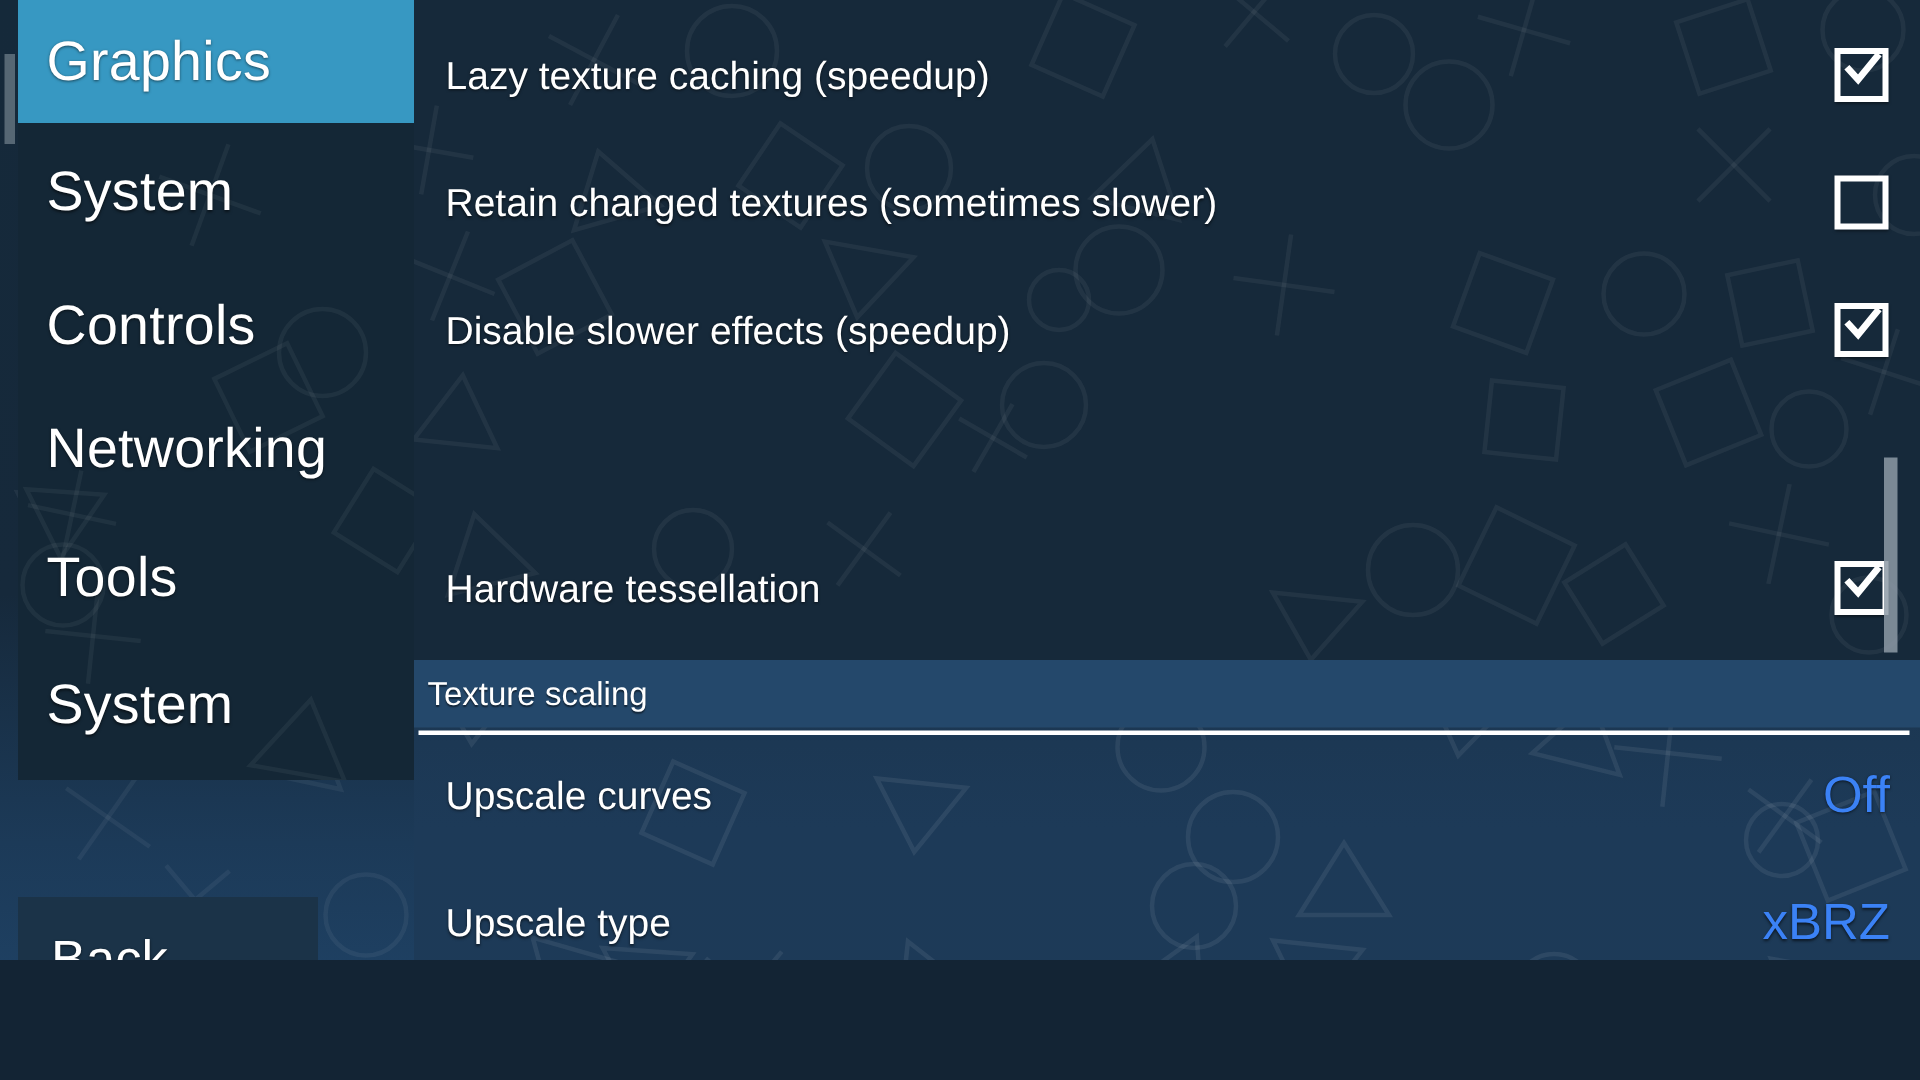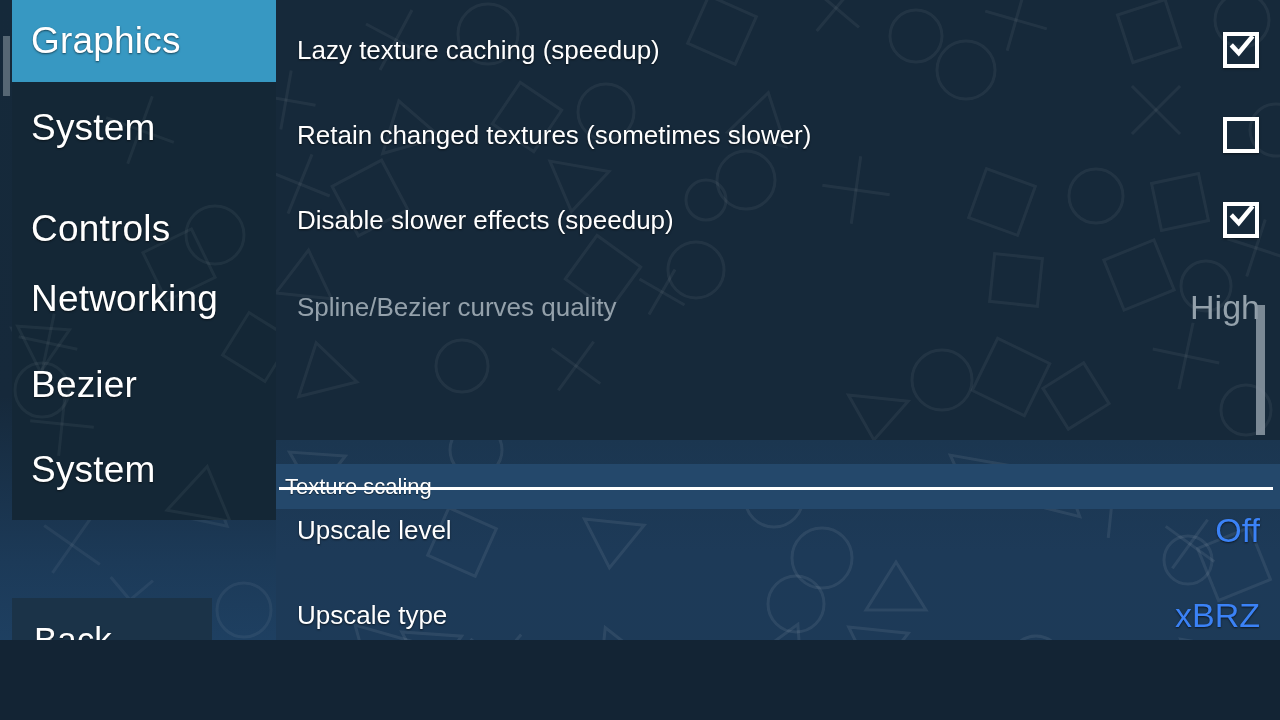--- a/index.html
+++ b/index.html
@@ -151,21 +151,20 @@
     left: 2px; top: -3px;
     width: 26px; height: 26px;
   }
 
   
   #section-header {
     position: absolute;
     left: 0; top: 440px;
     width: 1004px; height: 45px;
     background: #24486b;
-    margin-top: 24px;
   }
   #section-header-label {
     position: absolute;
     left: 9px; top: 50%;
     transform: translateY(-50%);
     color: #ffffff;
     font-size: 22px;
     text-shadow: 0 1px 1px rgba(0,0,0,0.5);
   }
   #section-header-rule {
@@ -260,28 +259,28 @@
 
     <div id="sidebar-scroll-track"></div>
     <div id="sidebar-scroll-thumb"></div>
 
     <div class="tab active" style="top:0px;">
         <span>Graphics</span>
       </div>
     <div class="tab" style="top:87px;">
         <span>System</span>
       </div>
-    <div class="tab" style="top:188px;">
+    <div class="tab" style="top:176px;">
         <span>Controls</span>
       </div>
     <div class="tab" style="top:258px;">
         <span>Networking</span>
       </div>
     <div class="tab" style="top:344px;">
-        <span>Bezier</span>
+        <span>Tools</span>
       </div>
     <div class="tab" style="top:429px;">
         <span>System</span>
       </div>
 
     <div id="back-button">
       <span>Back</span>
     </div>
   </div>
 
@@ -444,28 +443,32 @@
 
       <div class="row" style="top:190px; height:60px;">
         <span class="row-label">Disable slower effects (speedup)</span>
         <span class="checkbox">
           <svg class="tick" viewBox="0 0 24 24">
               <path d="M3.5 12.5 L9 18.5 L20.5 4.5" fill="none" stroke="#ffffff" stroke-width="4.2" stroke-linecap="square"></path>
             </svg>
         </span>
       </div>
 
-      <div class="row disabled" style="top:277px; height:60px;">
-        <span class="row-label">Spline/Bezier curves quality</span>
-        <span class="row-value">High</span>
-      </div>
-
+
+      <div class="row" style="top:362px; height:60px;">
+        <span class="row-label">Hardware tessellation</span>
+        <span class="checkbox">
+          <svg class="tick" viewBox="0 0 24 24">
+              <path d="M3.5 12.5 L9 18.5 L20.5 4.5" fill="none" stroke="#ffffff" stroke-width="4.2" stroke-linecap="square"></path>
+            </svg>
+        </span>
+      </div>
 
       <div class="row" style="top:500px; height:60px;">
-        <span class="row-label">Upscale level</span>
+        <span class="row-label">Upscale curves</span>
         <span class="row-value">Off</span>
       </div>
 
       <div class="row" style="top:585px; height:60px;">
         <span class="row-label">Upscale type</span>
         <span class="row-value">xBRZ</span>
       </div>
 
       <div class="row" style="top:670px; height:60px;">
         <span class="checkbox"></span>

